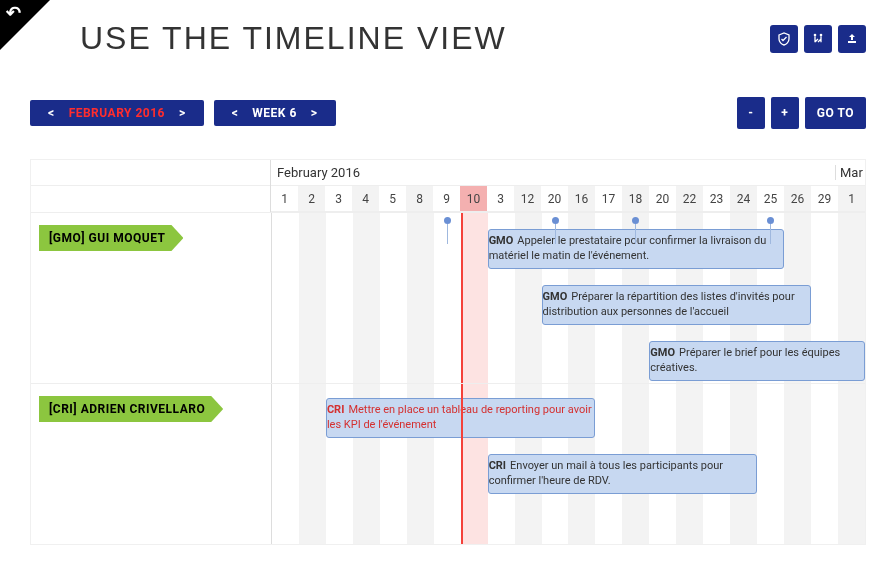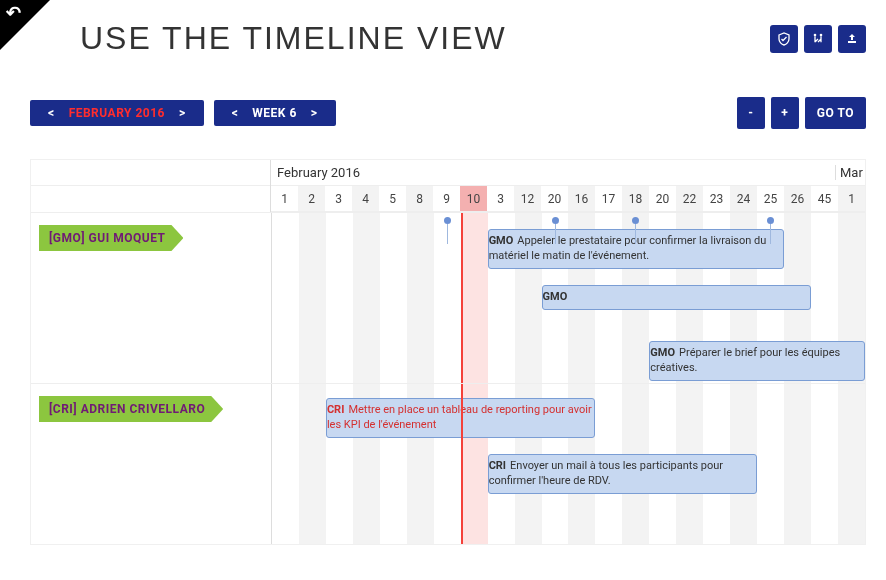--- a/index.html
+++ b/index.html
@@ -26,21 +26,21 @@
 .right-col { flex: 1; position: relative; overflow: hidden; }
 .month-row { height: 26px; display: flex; align-items: center; font-size: 13px; color: #333; border-bottom: 1px solid #eee; }
 .month-label { padding-left: 6px; flex: 1; }
 .month-label.mar { width: 30px; text-align: left; border-left: 1px solid #ddd; padding-left: 4px; flex: 0 0 30px; }
 .day-row { display: flex; height: 26px; }
 .day-cell { flex: 1; display: flex; align-items: center; justify-content: center; font-size: 12px; color: #444; border-bottom: 1px solid #eee; }
 .day-cell.shaded { background: #f3f3f3; }
 .day-cell.today { background: #f4b0b0; }
 .body-row { display: flex; border-top: 1px solid #eee; }
 .person-label { width: 240px; flex-shrink: 0; position: relative; padding: 12px 0 0 8px; }
-.flag { background: #8cc63f; color: #701a75; font-size: 12px; font-weight: bold; letter-spacing: 0.5px; padding: 6px 18px 6px 10px; display: inline-block; position: relative; clip-path: polygon(0 0, calc(100% - 12px) 0, 100% 50%, calc(100% - 12px) 100%, 0 100%); }
+.flag { background: #8cc63f; color: #000000; font-size: 12px; font-weight: bold; letter-spacing: 0.5px; padding: 6px 18px 6px 10px; display: inline-block; position: relative; clip-path: polygon(0 0, calc(100% - 12px) 0, 100% 50%, calc(100% - 12px) 100%, 0 100%); }
 .lane { flex: 1; position: relative; min-height: 170px; border-left: 1px solid #ddd; }
 .grid-bg { position: absolute; inset: 0; display: flex; pointer-events: none; }
 .grid-col { flex: 1; }
 .grid-col.shaded { background: #f3f3f3; }
 .today-line { position: absolute; top: 0; bottom: 0; width: 2px; background: #f4413a; z-index: 5; }
 .today-shade { position: absolute; top: 0; bottom: 0; background: rgba(244,65,58,0.15); z-index: 1; }
 .task { position: absolute; background: #c7d8f1; border: 1px solid #7a9dd4; border-radius: 3px; padding: 4px 0; font-size: 11px; color: #333; z-index: 3; line-height: 1.35; }
 .task .who { font-weight: bold; float: left; margin-right: 4px; }
 .task.overdue { color: #d43030; }
 .task.overdue .who { color: #d43030; }
@@ -122,21 +122,21 @@
             <div class="day-cell">20</div>
             <div class="day-cell shaded">16</div>
             <div class="day-cell">17</div>
             <div class="day-cell shaded">18</div>
             <div class="day-cell">20</div>
             <div class="day-cell shaded">22</div>
             <div class="day-cell">23</div>
             <div class="day-cell shaded">24</div>
             <div class="day-cell">25</div>
             <div class="day-cell shaded">26</div>
-            <div class="day-cell">45</div>
+            <div class="day-cell">29</div>
             <div class="day-cell shaded">1</div>
           </div>
       </div>
     </div>
     <div id="timeline-body">
         <div class="body-row">
           <div class="person-label"><div class="flag">[GMO] GUI MOQUET</div></div>
           <div class="lane" style="min-height: 170px;">
             <div class="grid-bg">
               <div class="grid-col"></div>
@@ -162,21 +162,21 @@
               <div class="grid-col"></div>
               <div class="grid-col shaded"></div>
             </div>
             <div class="today-shade" style="left: 31.8182%; width: 4.54545%;"></div>
             <div class="today-line" style="left: 31.8182%;"></div>
             <div class="marker" style="left: calc(29.5455% - 3.5px);"></div>
             <div class="marker" style="left: calc(47.7273% - 3.5px);"></div>
             <div class="marker" style="left: calc(61.3636% - 3.5px);"></div>
             <div class="marker" style="left: calc(84.0909% - 3.5px);"></div>
             <div class="task" style="left: 36.3636%; width: 50%; top: 16px;"><span class="who">GMO</span><span>Appeler le prestataire pour confirmer la livraison du matériel le matin de l'événement.</span></div>
-            <div class="task" style="left: 45.4545%; width: 45.4545%; top: 72px;"><span class="who">GMO</span></div>
+            <div class="task" style="left: 45.4545%; width: 45.4545%; top: 72px;"><span class="who">GMO</span><span>Préparer la répartition des listes d'invités pour distribution aux personnes de l'accueil</span></div>
             <div class="task" style="left: 63.6364%; width: 36.3636%; top: 128px;"><span class="who">GMO</span><span>Préparer le brief pour les équipes créatives.</span></div>
           </div>
         </div>
         <div class="body-row">
           <div class="person-label"><div class="flag">[CRI] ADRIEN CRIVELLARO</div></div>
           <div class="lane" style="min-height: 160px;">
             <div class="grid-bg">
               <div class="grid-col"></div>
               <div class="grid-col shaded"></div>
               <div class="grid-col"></div>

